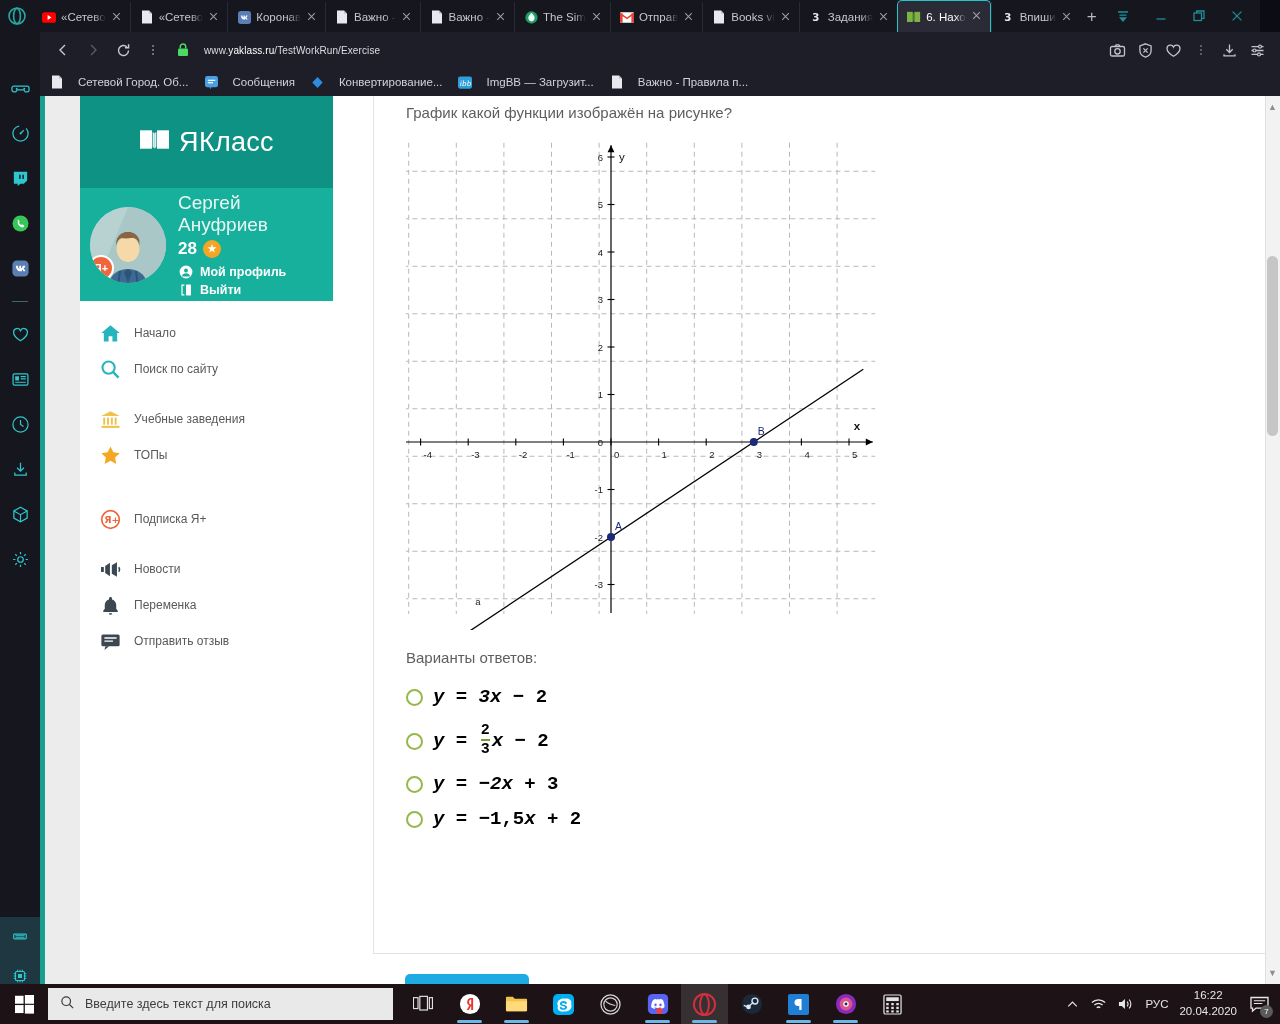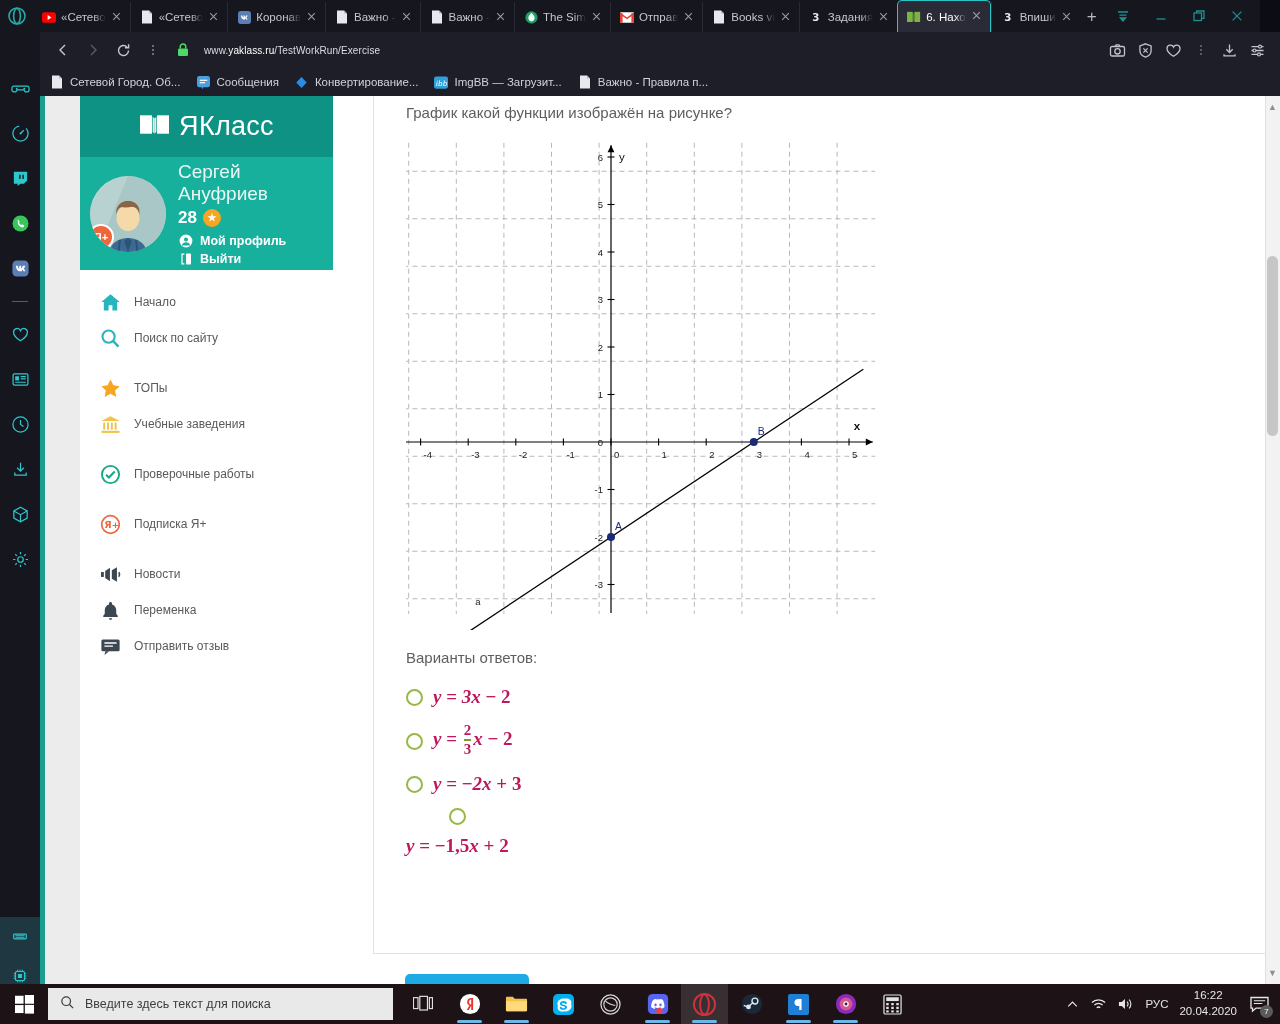--- a/index.html
+++ b/index.html
@@ -54,21 +54,21 @@
   .urlbox { flex: 1; display: flex; align-items: center; height: 26px; padding-left: 4px; }
   .urltext { font-size: 10px; color: #dcdce4; letter-spacing: .1px; }
   .urltext .dom { color: #ffffff; }
   .navright { display: flex; align-items: center; gap: 2px; }
   .navright .nri { width: 26px; height: 26px; display:flex; align-items:center; justify-content:center; color:#c3c3ce; }
 
   .bookmarks {
     position: absolute; left: 40px; top: 68px; width: 1240px; height: 28px;
     background: #1e1e28; display: flex; align-items: center; padding: 0 10px; gap: 16px;
   }
-  .bm { display: flex; align-items: center; gap: 6px; color: #d2d2dc; font-size: 11.5px; white-space: nowrap; }
+  .bm { display: flex; align-items: center; gap: 14px; color: #d2d2dc; font-size: 11.5px; white-space: nowrap; }
   .bm .bmico { width: 14px; height: 14px; display:flex; align-items:center; justify-content:center; }
 
   
   .osidebar {
     position: absolute; left: 0; top: 32px; width: 40px; height: 992px;
     background: #16161f; display: flex; flex-direction: column; align-items: center;
     padding-top: 34px; gap: 0;
   }
   .oicon { width: 40px; height: 45px; display:flex; align-items:center; justify-content:center; color:#2ec7cd; }
   .oicon.sm { height: 28px; }
@@ -82,21 +82,21 @@
     background: #ffffff; overflow: hidden;
   }
   .greenbar { position:absolute; left:0; top:0; width:5px; height:888px; background:#1a9e8f; }
   .graystrip { position:absolute; left:5px; top:0; width:35px; height:888px; background:#ececec; }
 
   
   .yk {
     position: absolute; left: 40px; top: 0; width: 253px; height: 888px;
     background: #ffffff;
   }
-  .yk-head { height: 61px; background: #0e9283; display: flex; align-items: center; justify-content: center; gap: 9px; }
+  .yk-head { height: 92px; background: #0e9283; display: flex; align-items: center; justify-content: center; gap: 9px; }
   .yk-logo-text { color: #fff; font-size: 27px; letter-spacing: .3px; }
   .yk-user { height: 113px; background: #16b09d; display:flex; align-items:center; padding: 0 12px 0 10px; gap: 12px; }
   .avatar { position: relative; width: 76px; height: 76px; flex:0 0 76px; border-radius: 50%; background:#b6d3d2; overflow:hidden; }
   .ya-badge { position:absolute; left:-2px; bottom: 2px; width: 26px; height: 26px; border-radius:50%; background:#f0663c; border:2px solid #fff; display:flex; align-items:center; justify-content:center; color:#fff; font-size:11px; font-weight:bold; }
   .yk-uinfo { display:flex; flex-direction:column; gap:3px; min-width:0; }
   .yk-name { color: #e9f7f4; font-size: 19px; }
   .yk-score { display:flex; align-items:center; gap:6px; color:#fff; font-size:17px; font-weight:bold; }
   .star-badge { width:18px; height:18px; border-radius:50%; background:#f5a623; display:flex; align-items:center; justify-content:center; color:#fff; font-size:10px; }
   .yk-link { display:flex; align-items:center; gap:7px; color:#ffffff; font-size:12.5px; font-weight:bold; }
   .yk-link .li { width:15px; height:15px; display:flex; align-items:center; justify-content:center; }
@@ -113,21 +113,21 @@
     background: #fff; border: 1px solid #e3e3e3; border-top: none;
   }
   .q-title { position: absolute; left: 32px; top: 8px; font-size: 15px; color: #5e5e62; }
 
   .graph { position: absolute; left: 32px; top: 44px; width: 480px; height: 490px; }
   .graph svg { display:block; }
 
   .answers-label { position:absolute; left:32px; top:553px; font-size:15px; color:#5e5e62; }
   .opt { position:absolute; left:32px; display:flex; align-items:center; gap:10px; }
   .radio { width:17px; height:17px; border:2px solid #96b84a; border-radius:50%; flex:0 0 17px; background:#fff; }
-  .formula { color:#be185d; font-family: Liberation Serif, serif; font-size: 19px; font-weight: bold; font-style: italic; white-space: nowrap; }
+  .formula { color:#000000; font-family: Liberation Mono, monospace; font-size: 19px; font-weight: bold; font-style: italic; white-space: nowrap; }
   .formula .nonital { font-style: normal; }
   .frac { display:inline-flex; flex-direction:column; align-items:center; vertical-align:middle; font-style:normal; line-height:1; margin:0 2px; position:relative; top:-1px; }
   .frac .num { font-size:15px; padding-bottom:1px; }
   .frac .bar { width:100%; height:2px; background:#7a9a33; }
   .frac .den { font-size:15px; padding-top:1px; }
 
   .answer-btn {
     position:absolute; left:365px; top:878px; width:124px; height:41px;
     background:#1eaae3; border-radius:5px; border:none; color:#fff; font-size:14px;
     display:flex; align-items:center; justify-content:center;
@@ -636,48 +636,39 @@
                 <circle cx="9" cy="9" r="6.4" fill="none" stroke="#27b5bd" stroke-width="2.2"></circle>
                 <path d="M13.6 13.6L19.4 19.4" stroke="#27b5bd" stroke-width="2.6"></path>
               </svg>
             </span>
             <span class="mlabel">Поиск по сайту</span>
           </div>
           <div class="mgap"></div>
           <div class="mi">
             <span class="micon">
               <svg width="21" height="21" viewBox="0 0 22 22">
-                <path d="M11 1.6l3 6 6.6 1-4.8 4.6 1.2 6.6L11 16.6 4.9 19.8 6.1 13.2 1.4 8.6 8 7.6z" fill="#f5a623"></path>
-              </svg>
-            </span>
-            <span class="mlabel">ТОПы</span>
-          </div>
-          <div class="mi">
-            <span class="micon">
-              <svg width="21" height="21" viewBox="0 0 22 22">
                 <path d="M11 2.4L1.4 7.4h19.2z" fill="#f0c14b"></path>
                 <rect x="3.4" y="9" width="2" height="7.4" fill="#f0c14b"></rect>
                 <rect x="7.4" y="9" width="2" height="7.4" fill="#f0c14b"></rect>
                 <rect x="11.4" y="9" width="2" height="7.4" fill="#f0c14b"></rect>
                 <rect x="15.4" y="9" width="2" height="7.4" fill="#f0c14b"></rect>
                 <rect x="1.6" y="17.6" width="18.8" height="2.2" fill="#f0c14b"></rect>
               </svg>
             </span>
             <span class="mlabel">Учебные заведения</span>
           </div>
-          <div class="mgap"></div>
           <div class="mi">
             <span class="micon">
               <svg width="21" height="21" viewBox="0 0 22 22">
-                <circle cx="11" cy="11" r="9" fill="none" stroke="#17a888" stroke-width="2"></circle>
-                <path d="M6.4 11.2l3 3 6-6.4" fill="none" stroke="#17a888" stroke-width="2.2"></path>
+                <path d="M11 1.6l3 6 6.6 1-4.8 4.6 1.2 6.6L11 16.6 4.9 19.8 6.1 13.2 1.4 8.6 8 7.6z" fill="#f5a623"></path>
               </svg>
             </span>
-            <span class="mlabel">Проверочные работы</span>
-          </div>
+            <span class="mlabel">ТОПы</span>
+          </div>
+          <div class="mgap"></div>
           <div class="mgap"></div>
           <div class="mi">
             <span class="micon">
               <svg width="21" height="21" viewBox="0 0 22 22">
                 <circle cx="11" cy="11" r="9.2" fill="none" stroke="#f0663c" stroke-width="1.8"></circle>
                 <text x="4.4" y="15" font-family="DejaVu Sans" font-size="10" font-weight="bold" fill="#f0663c">Я+</text>
               </svg>
             </span>
             <span class="mlabel">Подписка Я+</span>
           </div>
@@ -809,21 +800,21 @@
             <span class="bar"></span>
             <span class="den">3</span>
           </span><span>x</span> <span class="nonital">−</span> <span class="nonital">2</span></span>
       </div>
 
       <div class="opt" style="top:677px;">
         <span class="radio"></span>
         <span class="formula">y <span class="nonital">=</span> <span class="nonital">−</span>2<span>x</span> <span class="nonital">+ 3</span></span>
       </div>
 
-      <div class="opt" style="top:712px;flex-direction:column;">
+      <div class="opt" style="top:712px;">
         <span class="radio"></span>
         <span class="formula">y <span class="nonital">=</span> <span class="nonital">−1,5</span><span>x</span> <span class="nonital">+ 2</span></span>
       </div>
     </div>
 
     <button class="answer-btn">Ответить!</button>
 
     <div class="feedback-tab">
       <span>
         <svg width="19" height="14" viewBox="0 0 20 15">

